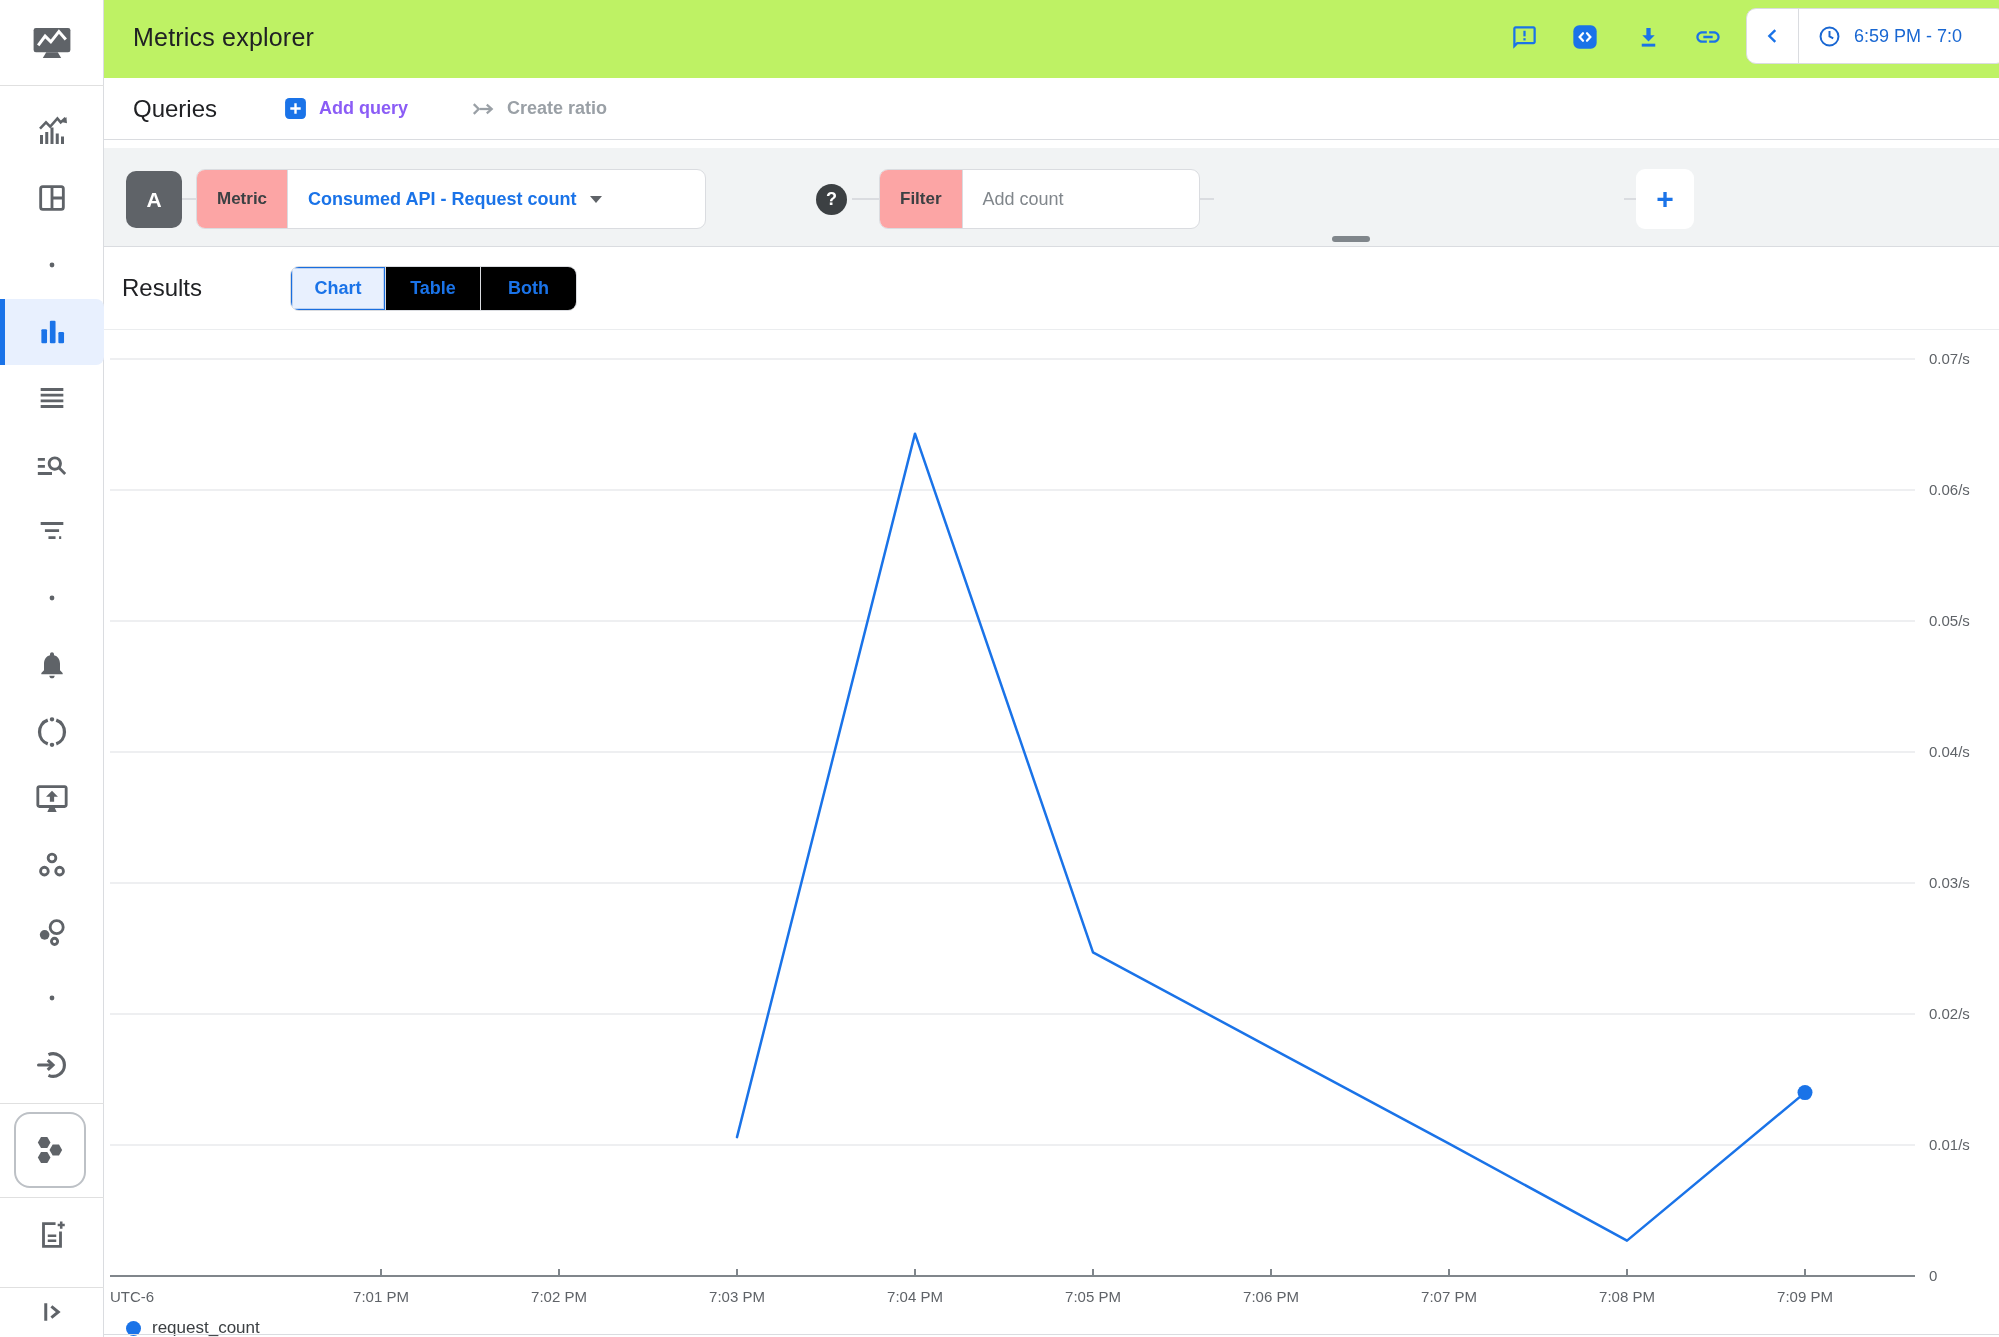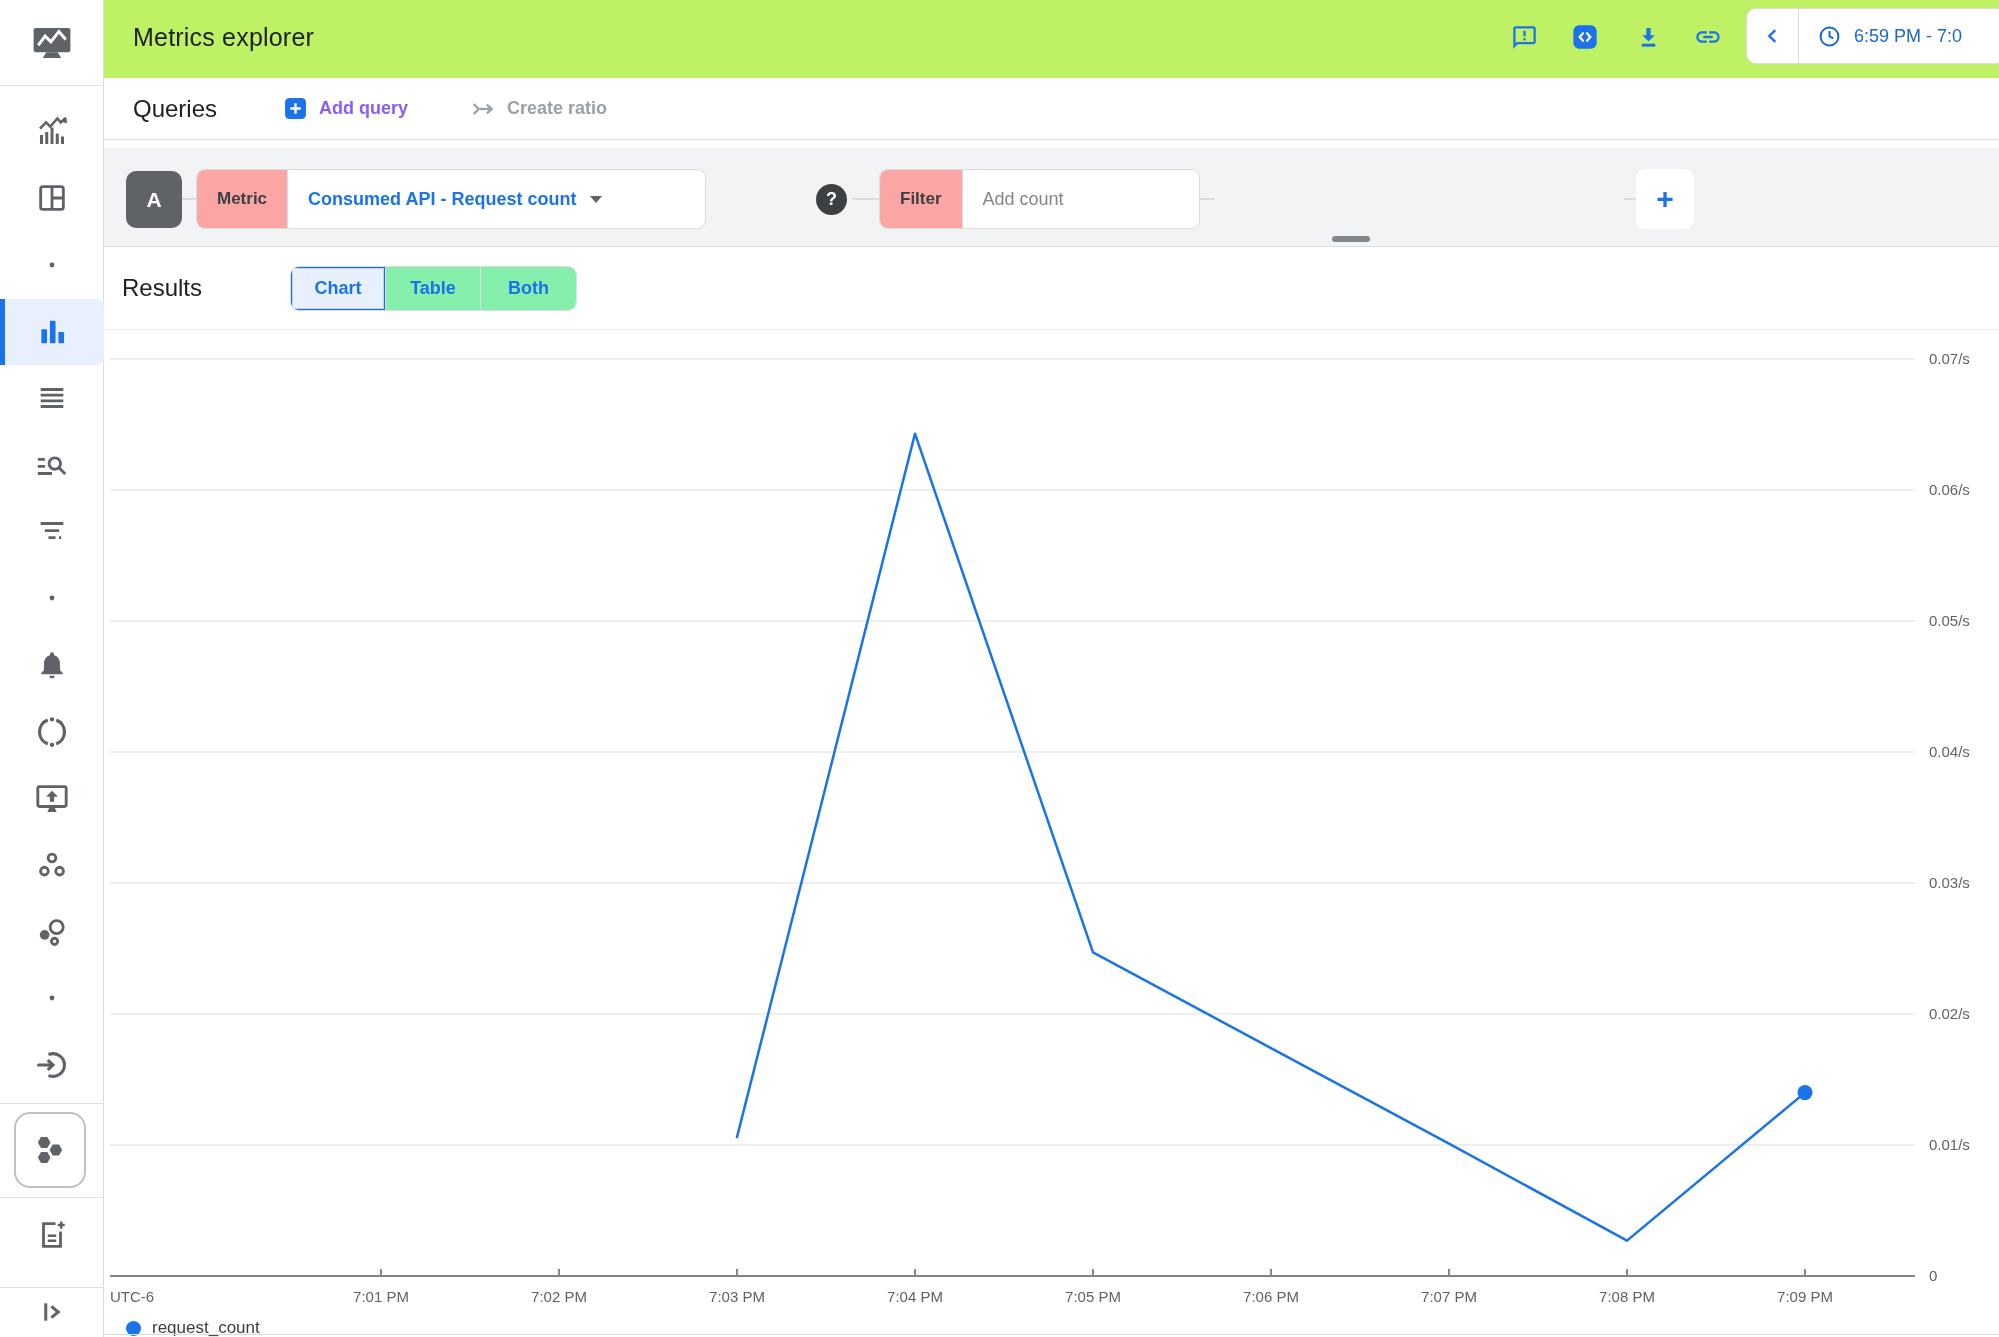--- a/index.html
+++ b/index.html
@@ -48,21 +48,21 @@
   .placeholder { color:#80868b; font-size:18px; display:flex; align-items:center; padding:0 20px; flex:1; cursor:text; }
   #help-circle { position:absolute; left:712px; top:36px; width:31px; height:31px; border-radius:50%; background:#3c4043; color:#fff; display:flex; align-items:center; justify-content:center; font-size:17px; font-weight:bold; cursor:pointer; }
   .connector { position:absolute; top:50px; height:2px; background:#dadce0; }
   #plus-btn { position:absolute; left:1532px; top:21px; width:58px; height:60px; background:#fff; border-radius:9px; display:flex; align-items:center; justify-content:center; color:#1a73e8; font-size:30px; font-weight:bold; cursor:pointer; }
   #drag-handle { position:absolute; left:1228px; top:88px; width:38px; height:6px; background:#80868b; border-radius:3px; cursor:row-resize; }
 
   
   #results-row { left:104px; top:247px; width:1895px; height:83px; background:#fff; border-bottom:1px solid #ebedef; display:flex; align-items:center; }
   #results-heading { margin-left:18px; font-size:24px; color:#202124; }
   #view-toggle { margin-left:88px; display:flex; border:1px solid #dadce0; border-radius:9px; height:45px; overflow:hidden; }
-  .toggle-btn { width:95px; display:flex; align-items:center; justify-content:center; color:#1a73e8; font-size:18px; font-weight:bold; cursor:pointer; border-right:1px solid #dadce0; background:#86efac; }
+  .toggle-btn { width:95px; display:flex; align-items:center; justify-content:center; color:#1a73e8; font-size:18px; font-weight:bold; cursor:pointer; border-right:1px solid #dadce0; background:#000000; }
   .toggle-btn:last-child { border-right:none; }
   .toggle-btn.selected { background:#e8f0fe; box-shadow:inset 0 0 0 2px #185abc33, inset 0 0 0 1px #1a73e8; }
 
   
   #chart-wrap { left:0; top:330px; width:1999px; height:1007px; }
   #legend { position:absolute; left:126px; top:1318px; display:flex; align-items:center; gap:11px; font-size:17px; color:#3c4043; }
   #legend-dot { width:15px; height:15px; border-radius:50%; background:#1a73e8; }
   #bottom-line { left:104px; top:1334px; width:1895px; height:1px; background:#dadce0; }
 </style>
 </head>

